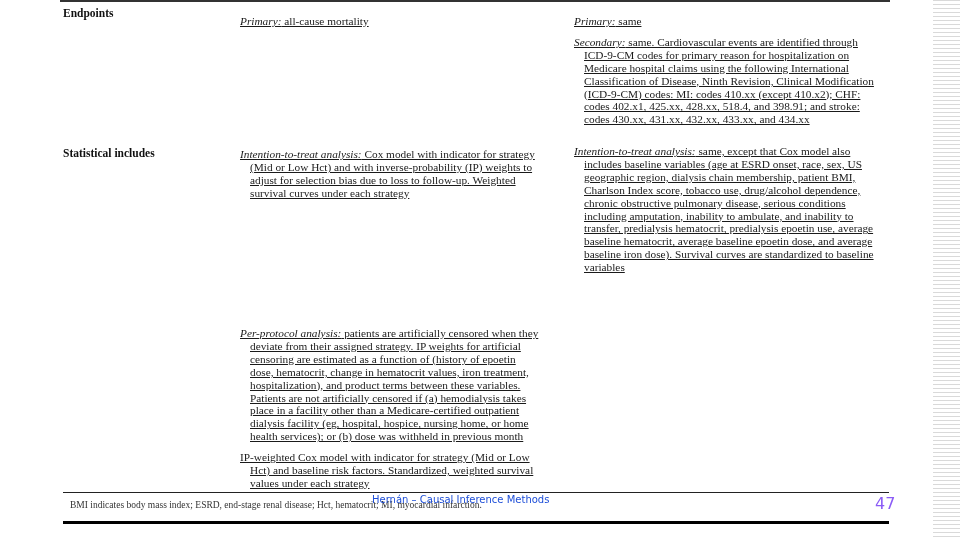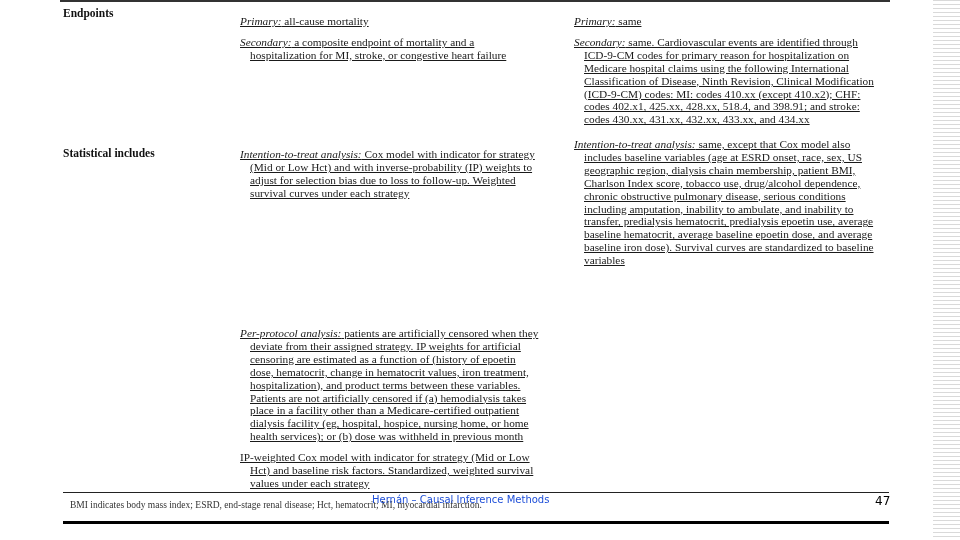--- a/index.html
+++ b/index.html
@@ -72,22 +72,22 @@
       left: 372px; top: 494px;
       font-family: "DejaVu Sans", "Liberation Sans", sans-serif;
       font-size: 10px;
       color: #1d4ed8;
       white-space: nowrap;
     }
     .slide-number {
       position: absolute;
       left: 875px; top: 494px;
       font-family: "DejaVu Sans", "Liberation Sans", sans-serif;
-      font-size: 12px;
-      color: #000000;
+      font-size: 16px;
+      color: #8b5cf6;
     }
     .stripes {
       position: absolute;
       left: 933px; top: 0;
       width: 27px; height: 540px;
       background: repeating-linear-gradient(
         to bottom,
         #d9d9d9 0px, #d9d9d9 1px,
         #ffffff 1px, #ffffff 4px
       );
@@ -96,40 +96,39 @@
 </head>
 <body>
 
 <div class="slide">
   <div class="top-rule"></div>
 
   <div class="row-label" style="top:7px;">Endpoints</div>
 
   <div class="cell col-mid" style="top:7px;">
     <p><em>Primary:</em><span> all-cause mortality</span></p>
-    <p><em>Secondary:</em><span> a composite endpoint of mortality and a hospitalization for MI, stroke, or congestive heart failure</span></p>
   </div>
 
   <div class="cell col-right" style="top:7px;">
     <p><em>Primary:</em><span> same</span></p>
     <p><em>Secondary:</em><span> same. Cardiovascular events are identified through ICD-9-CM codes for primary reason for hospitalization on Medicare hospital claims using the following International Classification of Disease, Ninth Revision, Clinical Modification (ICD-9-CM) codes: MI: codes 410.xx (except 410.x2); CHF: codes 402.x1, 425.xx, 428.xx, 518.4, and 398.91; and stroke: codes 430.xx, 431.xx, 432.xx, 433.xx, and 434.xx</span></p>
   </div>
 
   <div class="row-label" style="top:147px;">Statistical includes</div>
 
   <div class="cell col-mid" style="top:140px;">
     <p><em>Intention-to-treat analysis:</em><span> Cox model with indicator for strategy (Mid or Low Hct) and with inverse-probability (IP) weights to adjust for selection bias due to loss to follow-up. Weighted survival curves under each strategy</span></p>
   </div>
 
   <div class="cell col-mid" style="top:319px;">
     <p><em>Per-protocol analysis:</em><span> patients are artificially censored when they deviate from their assigned strategy. IP weights for artificial censoring are estimated as a function of (history of epoetin dose, hematocrit, change in hematocrit values, iron treatment, hospitalization), and product terms between these variables. Patients are not artificially censored if (a) hemodialysis takes place in a facility other than a Medicare-certified outpatient dialysis facility (eg, hospital, hospice, nursing home, or home health services); or (b) dose was withheld in previous month</span></p>
     <p><span>IP-weighted Cox model with indicator for strategy (Mid or Low Hct) and baseline risk factors. Standardized, weighted survival values under each strategy</span></p>
   </div>
 
-  <div class="cell col-right" style="top:130px;">
+  <div class="cell col-right" style="top:137px;">
     <p><em>Intention-to-treat analysis:</em><span> same, except that Cox model also includes baseline variables (age at ESRD onset, race, sex, US geographic region, dialysis chain membership, patient BMI, Charlson Index score, tobacco use, drug/alcohol dependence, chronic obstructive pulmonary disease, serious conditions including amputation, inability to ambulate, and inability to transfer, predialysis hematocrit, predialysis epoetin use, average baseline hematocrit, average baseline epoetin dose, and average baseline iron dose). Survival curves are standardized to baseline variables</span></p>
   </div>
 
   <div class="bottom-thin"></div>
   <div class="footnote">BMI indicates body mass index; ESRD, end-stage renal disease; Hct, hematocrit; MI, myocardial infarction.</div>
   <div class="bottom-thick"></div>
 
   <div class="footer-text">Hernán – Causal Inference Methods</div>
   <div class="slide-number">47</div>
 

